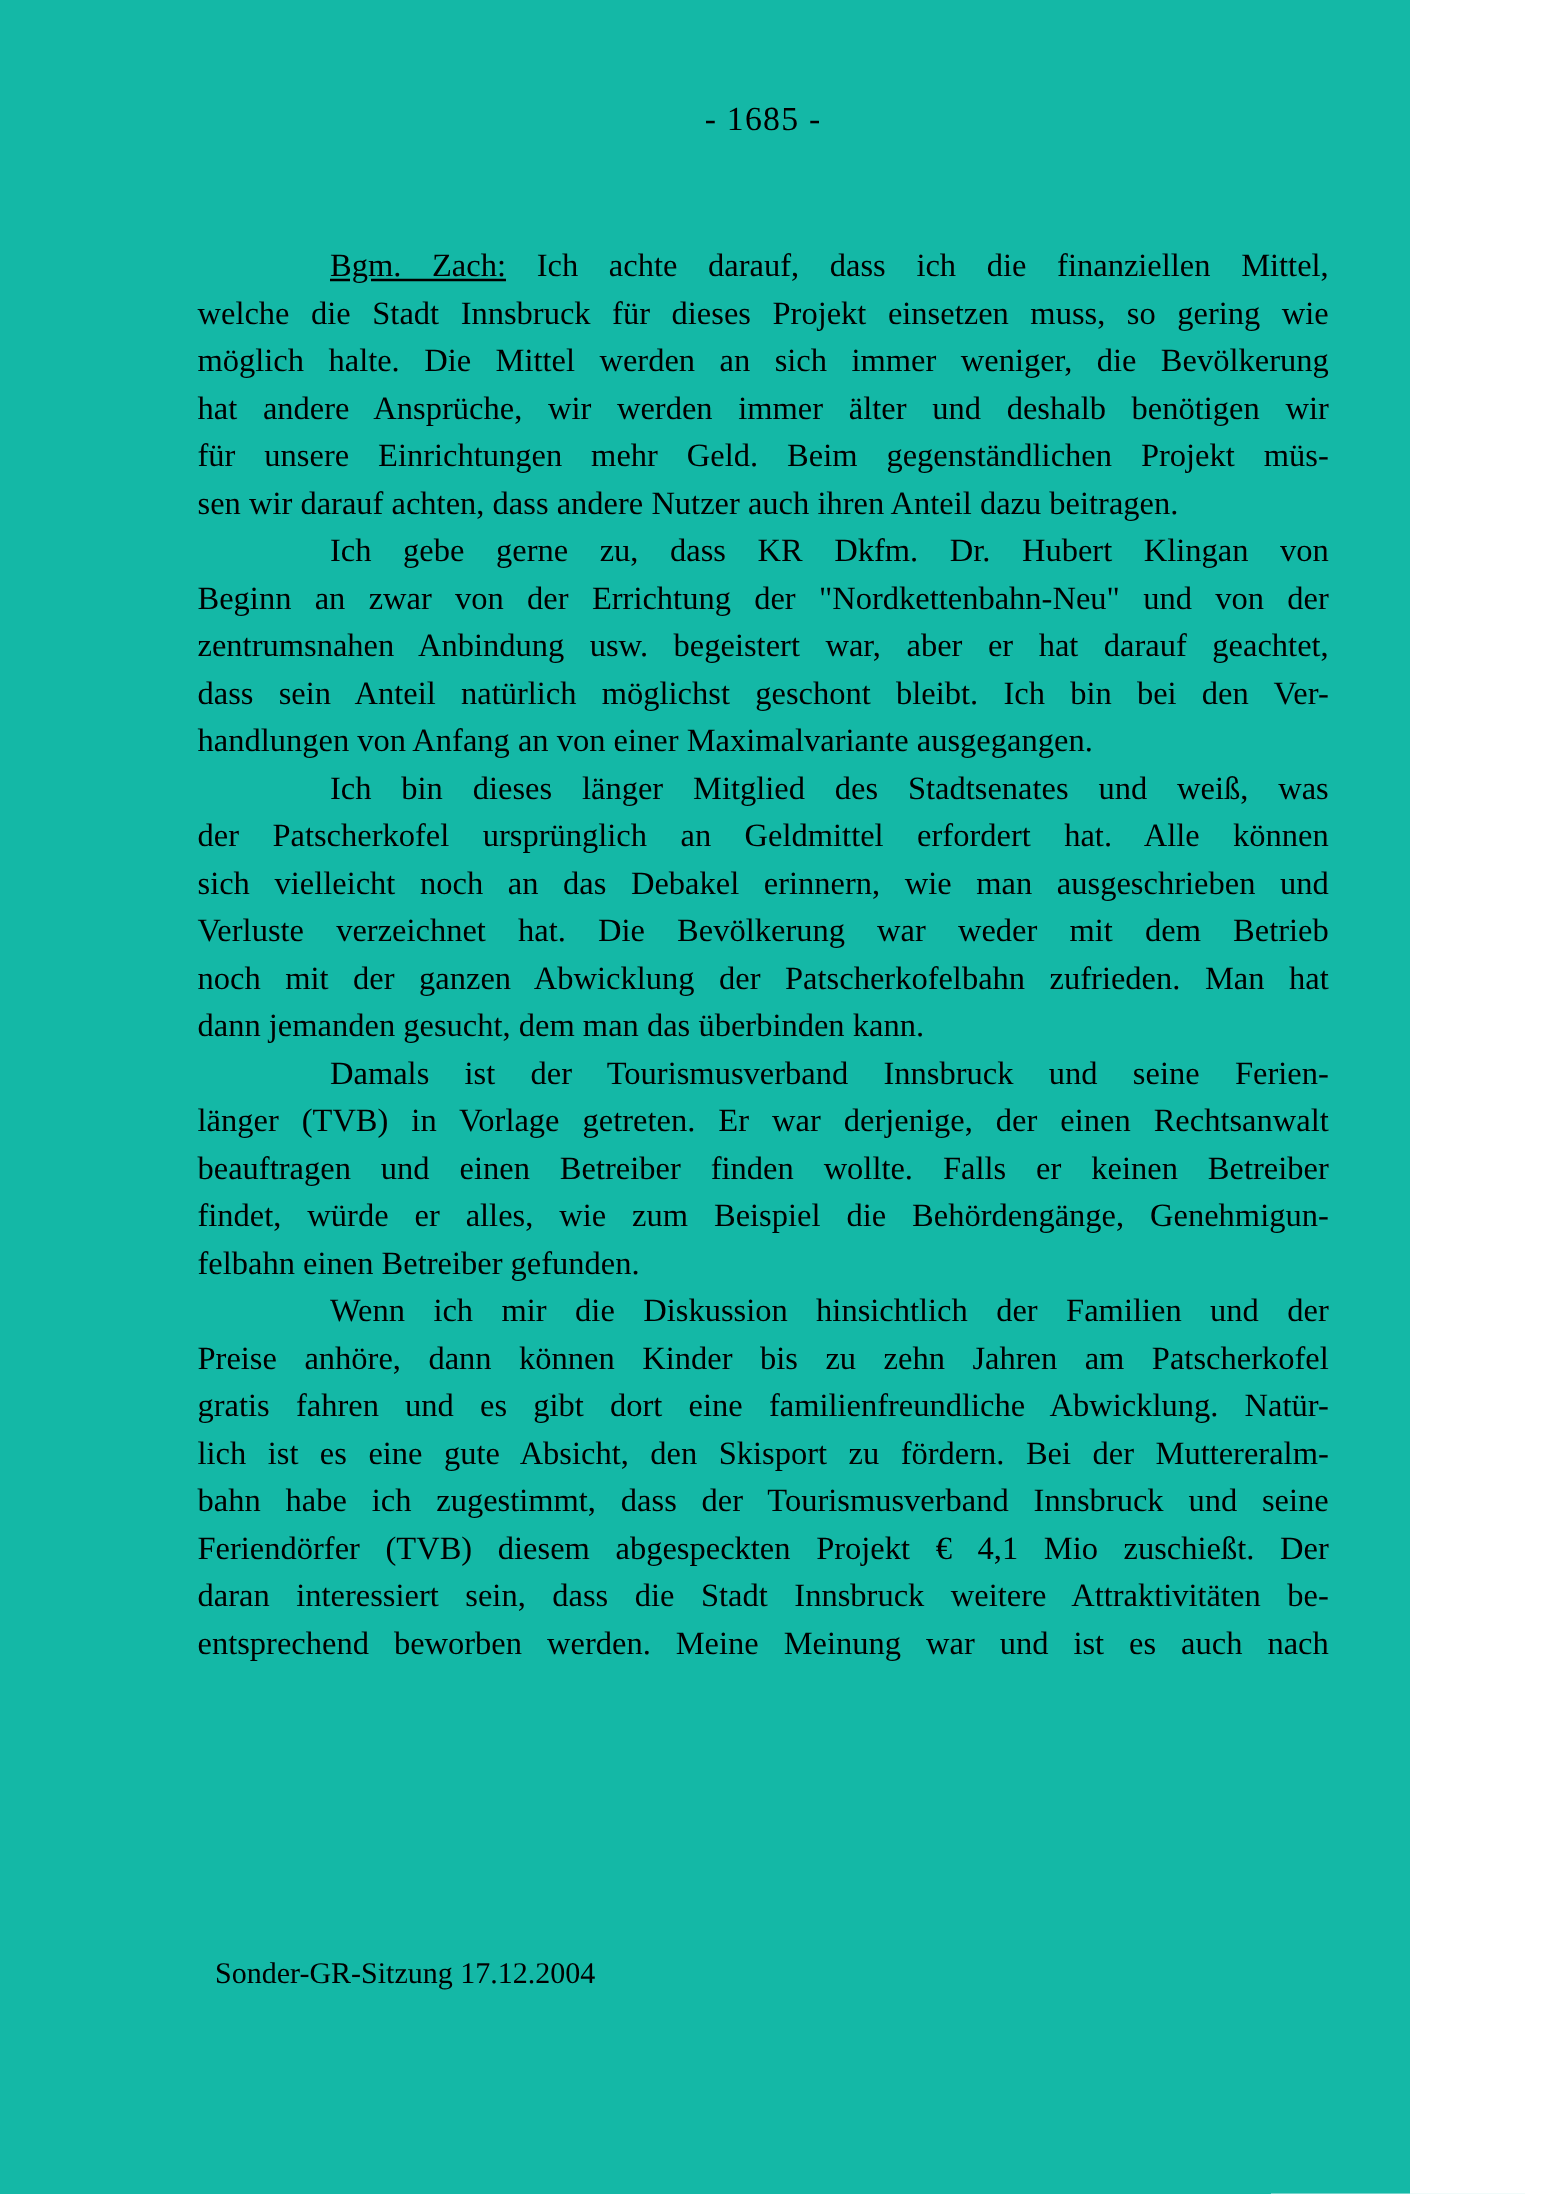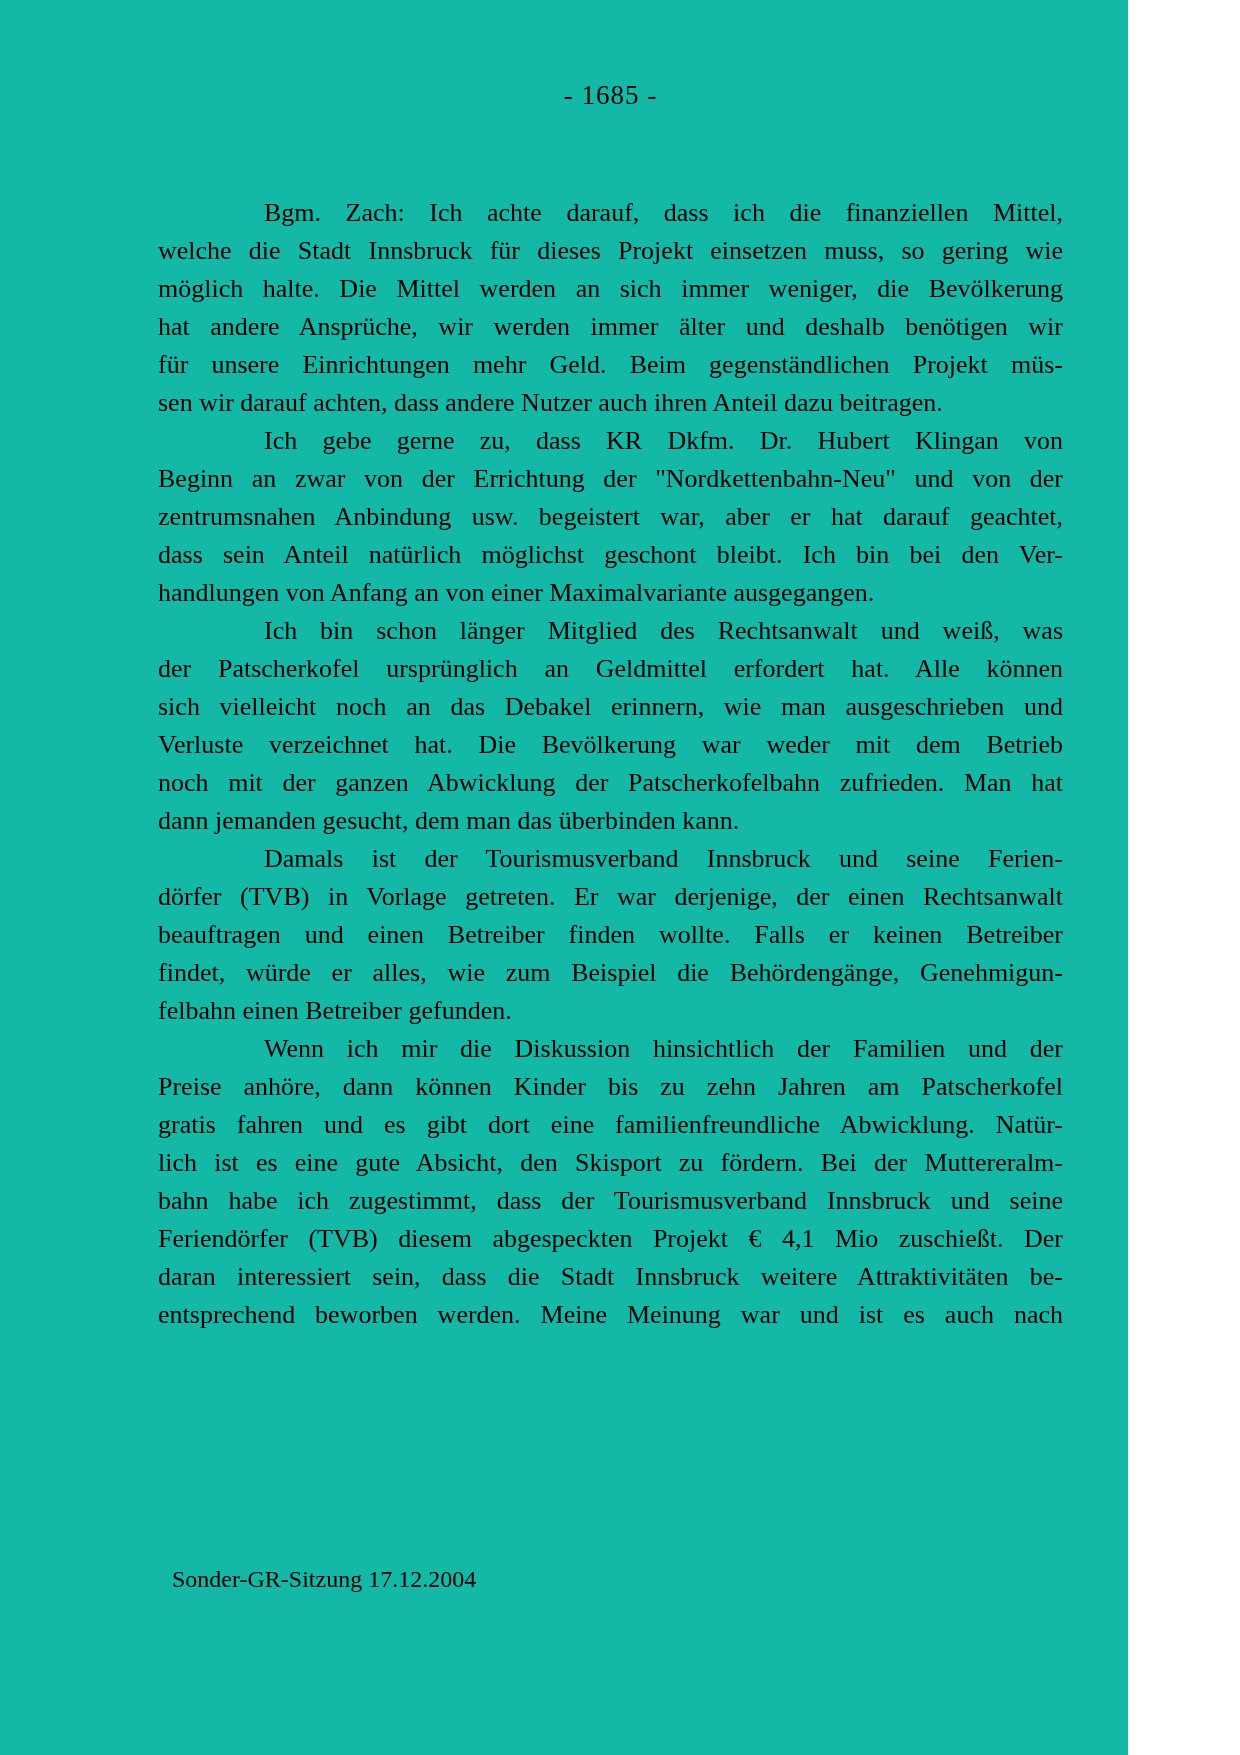--- a/index.html
+++ b/index.html
@@ -40,20 +40,21 @@
     text-align-last: justify;
     text-justify: inter-word;
   }
   .line.first {
     text-indent: 106px;
   }
   .line.end {
     text-align-last: left;
   }
   .underline {
+    text-decoration: underline;
   }
   .footer {
     position: absolute;
     top: 1566px;
     left: 172px;
     font-size: 24px;
   }
 </style>
 </head>
 <body>
@@ -66,28 +67,28 @@
       <div class="line">welche die Stadt Innsbruck für dieses Projekt einsetzen muss, so gering wie</div>
       <div class="line">möglich halte. Die Mittel werden an sich immer weniger, die Bevölkerung</div>
       <div class="line">hat andere Ansprüche, wir werden immer älter und deshalb benötigen wir</div>
       <div class="line">für unsere Einrichtungen mehr Geld. Beim gegenständlichen Projekt müs-</div>
       <div class="line end">sen wir darauf achten, dass andere Nutzer auch ihren Anteil dazu beitragen.</div>
       <div class="line first">Ich gebe gerne zu, dass KR Dkfm. Dr. Hubert Klingan von</div>
       <div class="line">Beginn an zwar von der Errichtung der "Nordkettenbahn-Neu" und von der</div>
       <div class="line">zentrumsnahen Anbindung usw. begeistert war, aber er hat darauf geachtet,</div>
       <div class="line">dass sein Anteil natürlich möglichst geschont bleibt. Ich bin bei den Ver-</div>
       <div class="line end">handlungen von Anfang an von einer Maximalvariante ausgegangen.</div>
-      <div class="line first">Ich bin schon länger Mitglied des Rechtsanwalt und weiß, was</div>
+      <div class="line first">Ich bin dieses länger Mitglied des Stadtsenates und weiß, was</div>
       <div class="line">der Patscherkofel ursprünglich an Geldmittel erfordert hat. Alle können</div>
       <div class="line">sich vielleicht noch an das Debakel erinnern, wie man ausgeschrieben und</div>
       <div class="line">Verluste verzeichnet hat. Die Bevölkerung war weder mit dem Betrieb</div>
       <div class="line">noch mit der ganzen Abwicklung der Patscherkofelbahn zufrieden. Man hat</div>
       <div class="line end">dann jemanden gesucht, dem man das überbinden kann.</div>
       <div class="line first">Damals ist der Tourismusverband Innsbruck und seine Ferien-</div>
-      <div class="line">dörfer (TVB) in Vorlage getreten. Er war derjenige, der einen Rechtsanwalt</div>
+      <div class="line">länger (TVB) in Vorlage getreten. Er war derjenige, der einen Rechtsanwalt</div>
       <div class="line">beauftragen und einen Betreiber finden wollte. Falls er keinen Betreiber</div>
       <div class="line">findet, würde er alles, wie zum Beispiel die Behördengänge, Genehmigun-</div>
       <div class="line end">felbahn einen Betreiber gefunden.</div>
       <div class="line first">Wenn ich mir die Diskussion hinsichtlich der Familien und der</div>
       <div class="line">Preise anhöre, dann können Kinder bis zu zehn Jahren am Patscherkofel</div>
       <div class="line">gratis fahren und es gibt dort eine familienfreundliche Abwicklung. Natür-</div>
       <div class="line">lich ist es eine gute Absicht, den Skisport zu fördern. Bei der Muttereralm-</div>
       <div class="line">bahn habe ich zugestimmt, dass der Tourismusverband Innsbruck und seine</div>
       <div class="line">Feriendörfer (TVB) diesem abgespeckten Projekt € 4,1 Mio zuschießt. Der</div>
       <div class="line">daran interessiert sein, dass die Stadt Innsbruck weitere Attraktivitäten be-</div>

